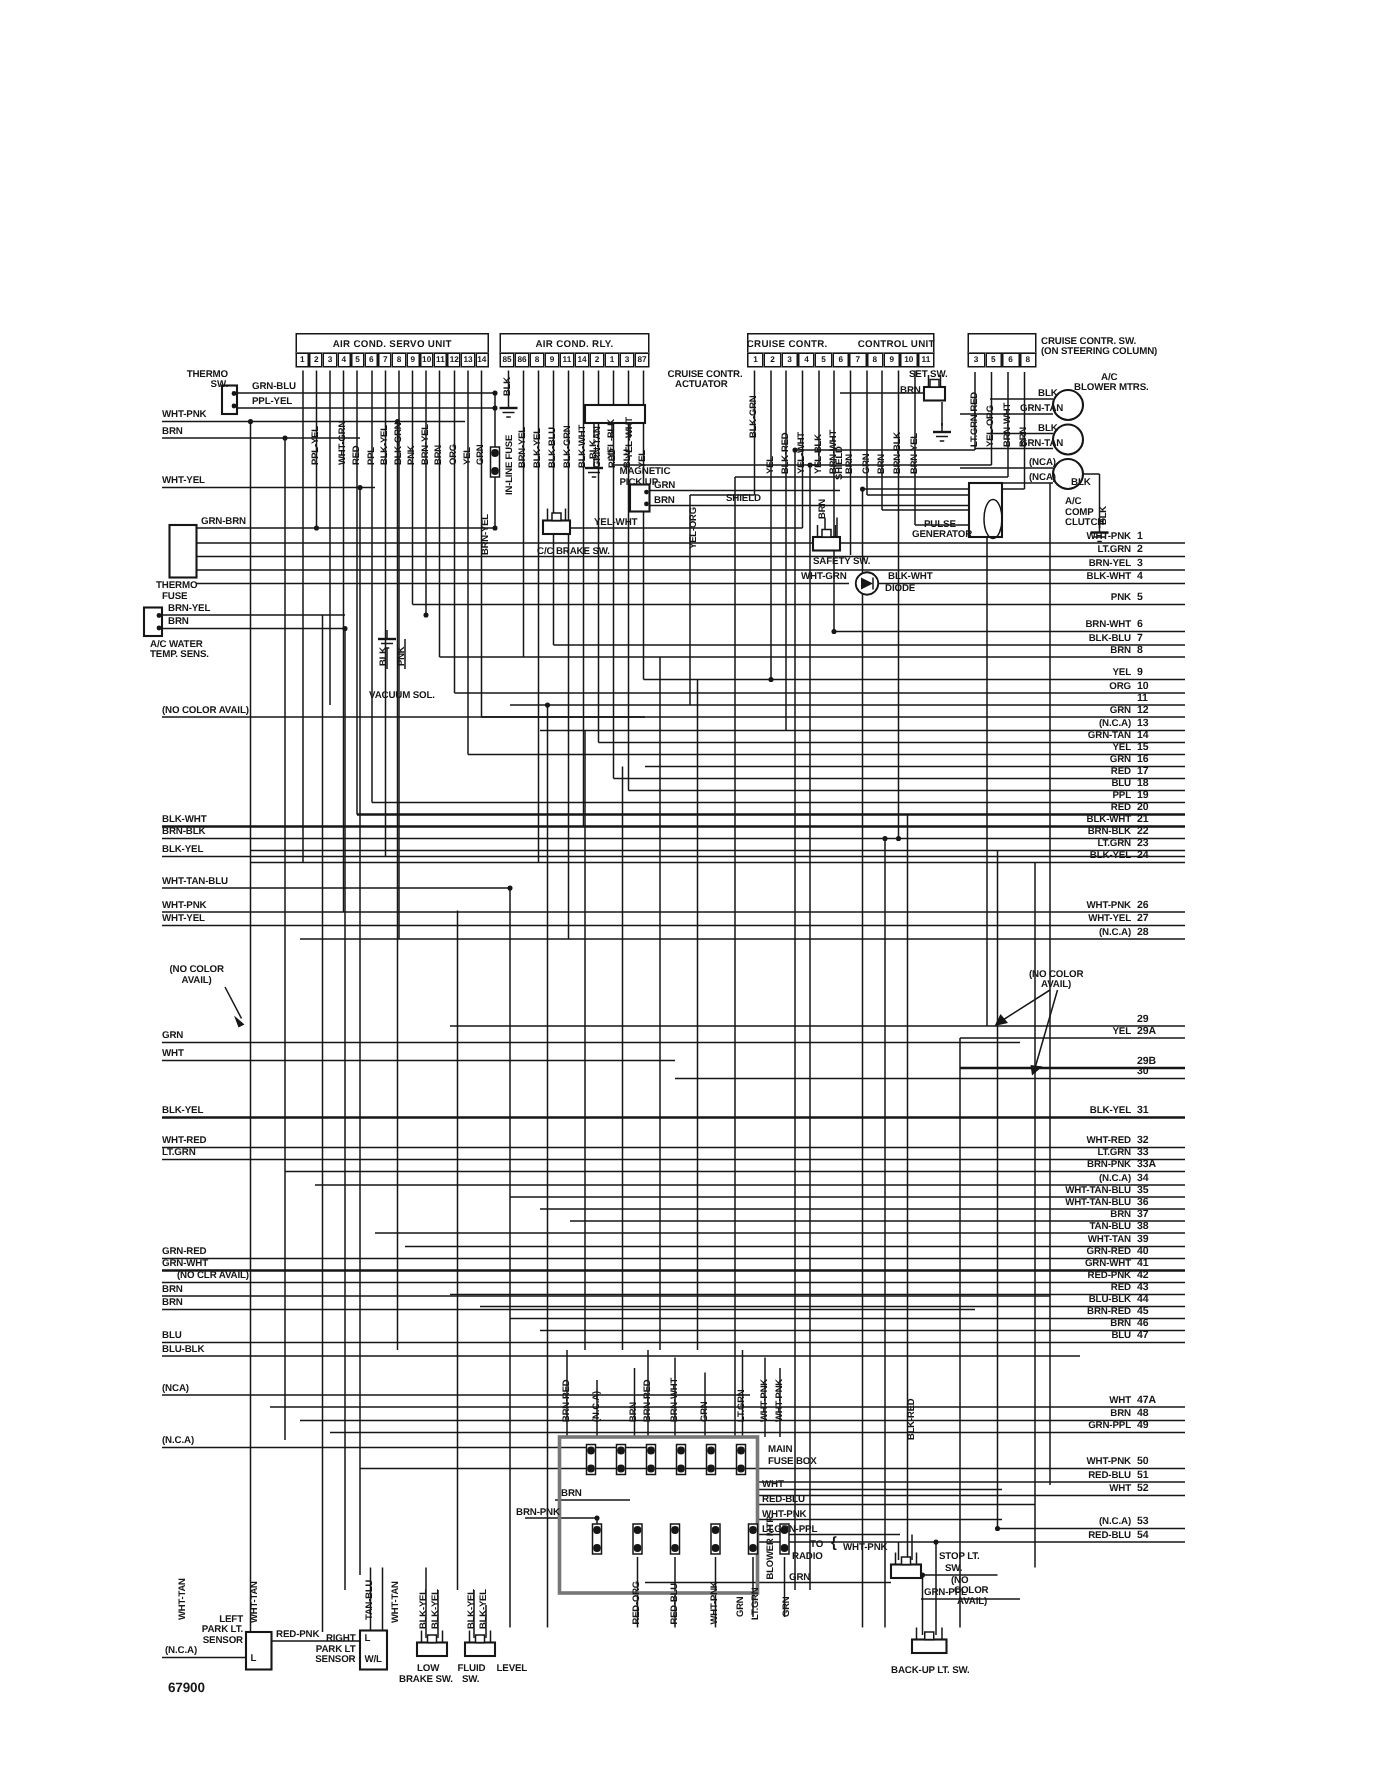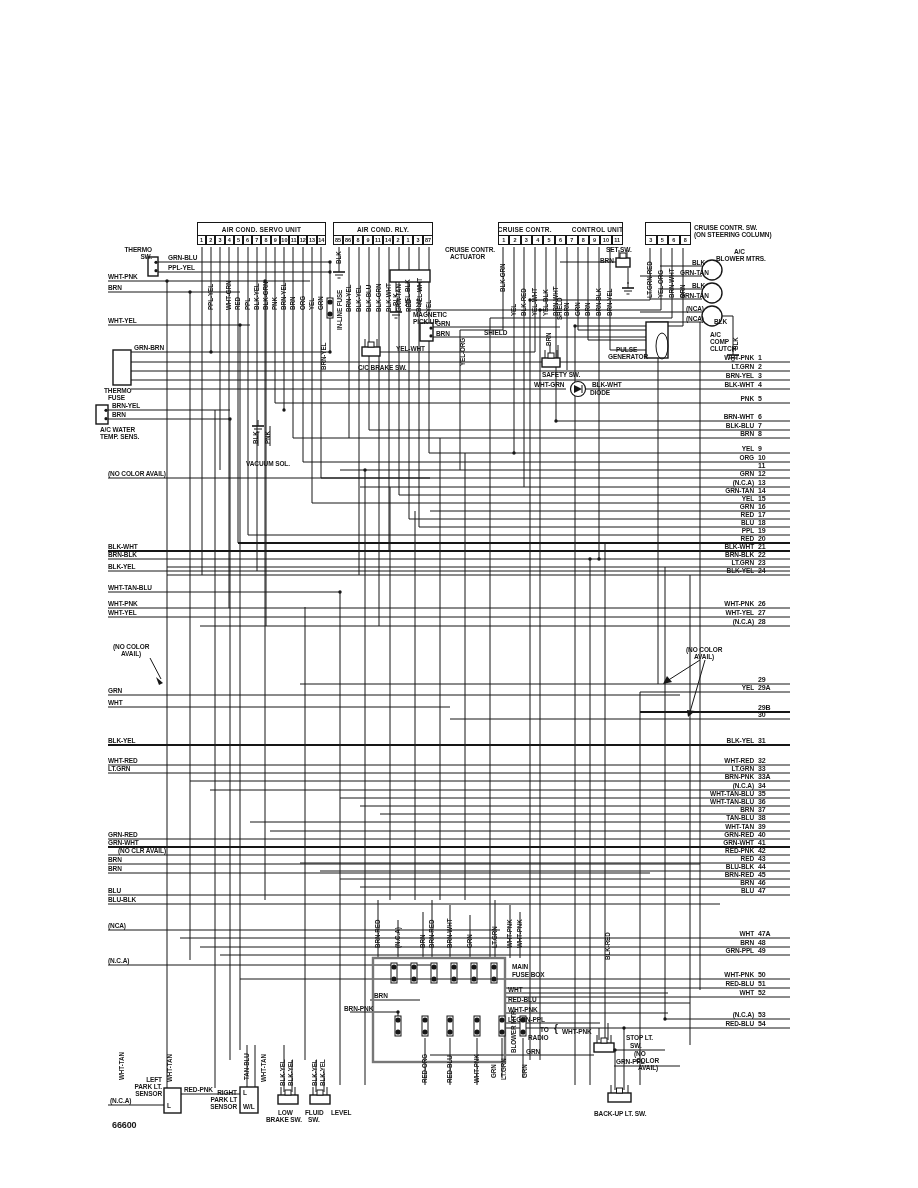--- a/index.html
+++ b/index.html
@@ -445,21 +445,21 @@
     <div class="hl" style="left: 237px; top: 1096px; transform: translateX(-100%);">PARK LT</div>
     <div class="hl" style="left: 237px; top: 1103px; transform: translateX(-100%);">SENSOR</div>
     <div class="hl" style="left: 167px; top: 1102px;">L</div>
     <div class="hl" style="left: 243px; top: 1089px;">L</div>
     <div class="hl" style="left: 243px; top: 1103px;">W/L</div>
     <div class="hl" style="left: 278px; top: 1109px;">LOW</div>
     <div class="hl" style="left: 266px; top: 1116px;">BRAKE SW.</div>
     <div class="hl" style="left: 305px; top: 1109px;">FLUID</div>
     <div class="hl" style="left: 308px; top: 1116px;">SW.</div>
     <div class="hl" style="left: 331px; top: 1109px;">LEVEL</div>
-    <div class="hl" style="left: 112px; top: 1122px; font-size: 9px;">66600</div>
+    <div class="hl" style="left: 112px; top: 1122px; font-size: 9px;">67900</div>
     <div class="vl" style="left: 207px; top: 310px;">PPL-YEL</div>
     <div class="vl" style="left: 225px; top: 310px;">WHT-GRN</div>
     <div class="vl" style="left: 234px; top: 310px;">RED</div>
     <div class="vl" style="left: 244px; top: 310px;">PPL</div>
     <div class="vl" style="left: 253px; top: 310px;">BLK-YEL</div>
     <div class="vl" style="left: 262px; top: 310px;">BLK-GRN</div>
     <div class="vl" style="left: 271px; top: 310px;">PNK</div>
     <div class="vl" style="left: 280px; top: 310px;">BRN-YEL</div>
     <div class="vl" style="left: 289px; top: 310px;">BRN</div>
     <div class="vl" style="left: 299px; top: 310px;">ORG</div>

